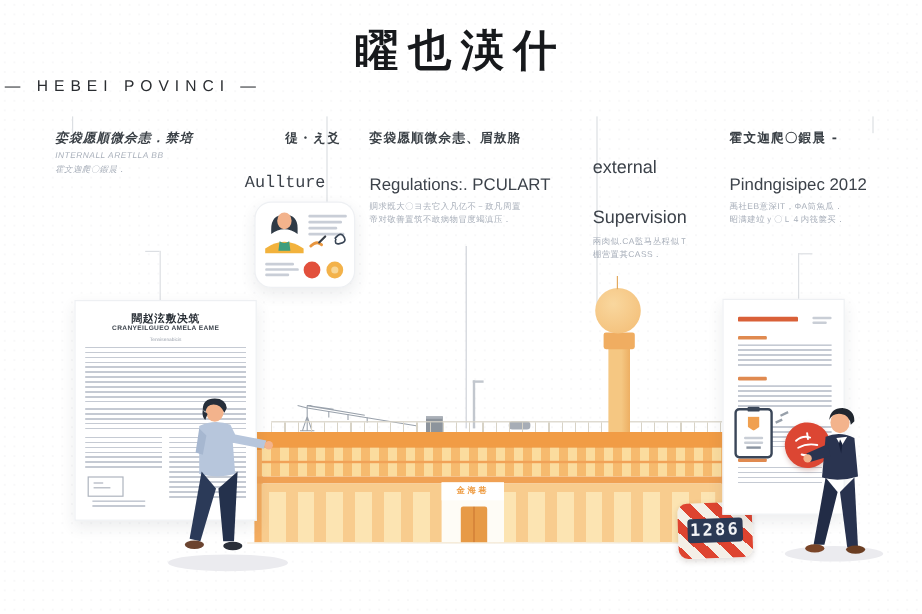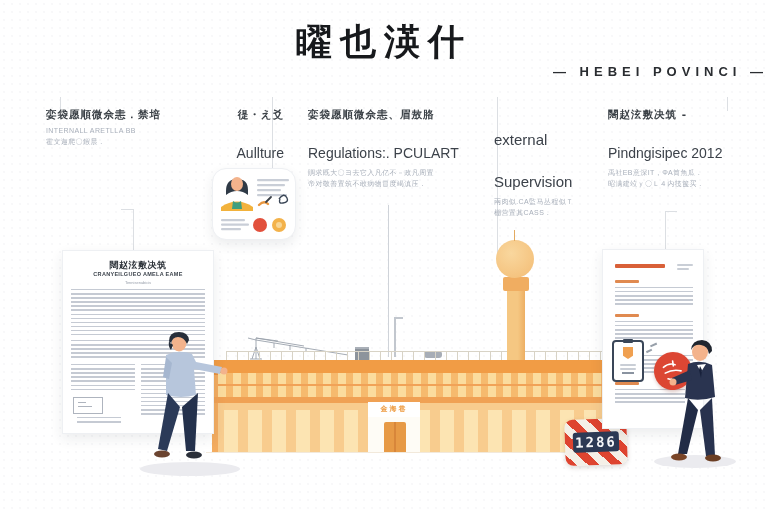--- a/index.html
+++ b/index.html
@@ -4,21 +4,21 @@
 <style>
   html,body{margin:0;padding:0;}
   body{width:768px;height:512px;overflow:hidden;font-family:"Liberation Sans",sans-serif;}
   .canvas{position:relative;width:768px;height:512px;background:#fff;
     background-image:radial-gradient(rgba(140,140,160,0.06) 1px, transparent 1px);
     background-size:8px 8px;}
   .abs{position:absolute;}
   
   .title{left:0;right:0;top:18px;text-align:center;font-size:36px;font-weight:700;
     letter-spacing:8px;color:#17191c;font-family:"DejaVu Sans",sans-serif;}
-  .subtitle{left:4px;right:0;top:64px;text-align:right;font-size:13px;font-weight:700;
+  .subtitle{left:4px;right:0;top:64px;text-align:left;font-size:13px;font-weight:400;
     letter-spacing:5px;color:#2a2d31;}
   
   .panel .cjk{font-size:10.5px;font-weight:700;color:#3a4046;letter-spacing:1px;margin-bottom:4px;
     font-family:"DejaVu Sans",sans-serif;}
   .panel .ptitle{font-size:14px;color:#3c424a;margin-bottom:6px;line-height:1.3;margin-top:22px;}
   .panel .ptitle.big{font-size:15px;margin-bottom:0;}
   .panel .note{font-size:7px;color:#a8afba;line-height:1.55;letter-spacing:.4px;}
   
   .vline{width:1px;background:#dcdfe3;}
   .hline{height:1px;background:#dcdfe3;}
@@ -52,47 +52,47 @@
 
   <div class="abs vline" style="left:60px;top:97px;height:14px;"></div>
   <div class="abs vline" style="left:272px;top:97px;height:90px;"></div>
   <div class="abs vline" style="left:497px;top:97px;height:160px;"></div>
   <div class="abs vline" style="left:727px;top:97px;height:14px;"></div>
   <div class="abs vline" style="left:133px;top:209px;height:124px;"></div>
   <div class="abs hline" style="left:121px;top:209px;width:12px;"></div>
   <div class="abs vline" style="left:665px;top:211px;height:120px;"></div>
   <div class="abs hline" style="left:665px;top:211px;width:12px;"></div>
 
-  <div class="abs panel" style="left:46px;top:108px;width:148px;">
+  <div class="abs panel" style="left:46px;top:108px;width:148px;font-style:italic;">
     <div class="cjk">娈袋愿順微佘恚．禁培</div>
     <div class="note">INTERNALL ARETLLA BB</div>
     <div class="note">霍文迦爬〇鍜晨．</div>
   </div>
 
   <div class="abs panel" style="left:204px;top:108px;width:80px;">
     <div class="cjk" style="text-align:right;">徥・え爻</div>
-    <div class="ptitle" style="text-align:right;">Aullture</div>
+    <div class="ptitle" style="text-align:left;font-family:Liberation Mono, monospace;">Aullture</div>
   </div>
 
   <div class="abs panel" style="left:308px;top:108px;width:172px;">
     <div class="cjk">娈袋愿順微佘恚、眉敖胳</div>
     <div class="ptitle">Regulations:. PCULART</div>
     <div class="note">賙求既大〇ヨ去它入凡亿不－政凡周置</div>
     <div class="note">帝对敬善置筑不敢病物冒度竭滇压．</div>
   </div>
 
   <div class="abs panel" style="left:494px;top:108px;width:118px;">
     <div class="ptitle big">external</div>
     <div class="ptitle big" style="margin-bottom:6px;">Supervision</div>
     <div class="note">兩肉似.CA監马丛程似Ｔ</div>
     <div class="note">棚营置其CASS．</div>
   </div>
 
   <div class="abs panel" style="left:608px;top:108px;width:155px;">
-    <div class="cjk">闊赵泫敷决筑 -</div>
+    <div class="cjk">霍文迦爬〇鍜晨 -</div>
     <div class="ptitle">Pindngisipec 2012</div>
     <div class="note">禹社ΕΒ意深ΙΤ，ΦΑ筒魚瓜．</div>
     <div class="note">昭满建竝ｙ〇Ｌ４内筏箧买．</div>
   </div>
 
   <div class="abs" style="left:388px;top:205px;width:1px;height:152px;background:#cfd3d9;"></div>
   <div class="abs" style="left:394px;top:317px;width:2px;height:40px;background:#c2c7ce;"></div>
   <div class="abs" style="left:394px;top:317px;width:9px;height:2px;background:#c2c7ce;"></div>
   <svg class="abs" style="left:244px;top:330px;" width="110" height="30" viewBox="0 0 110 30">
     <g stroke="#9aa2ac" stroke-width="0.9" fill="none">

